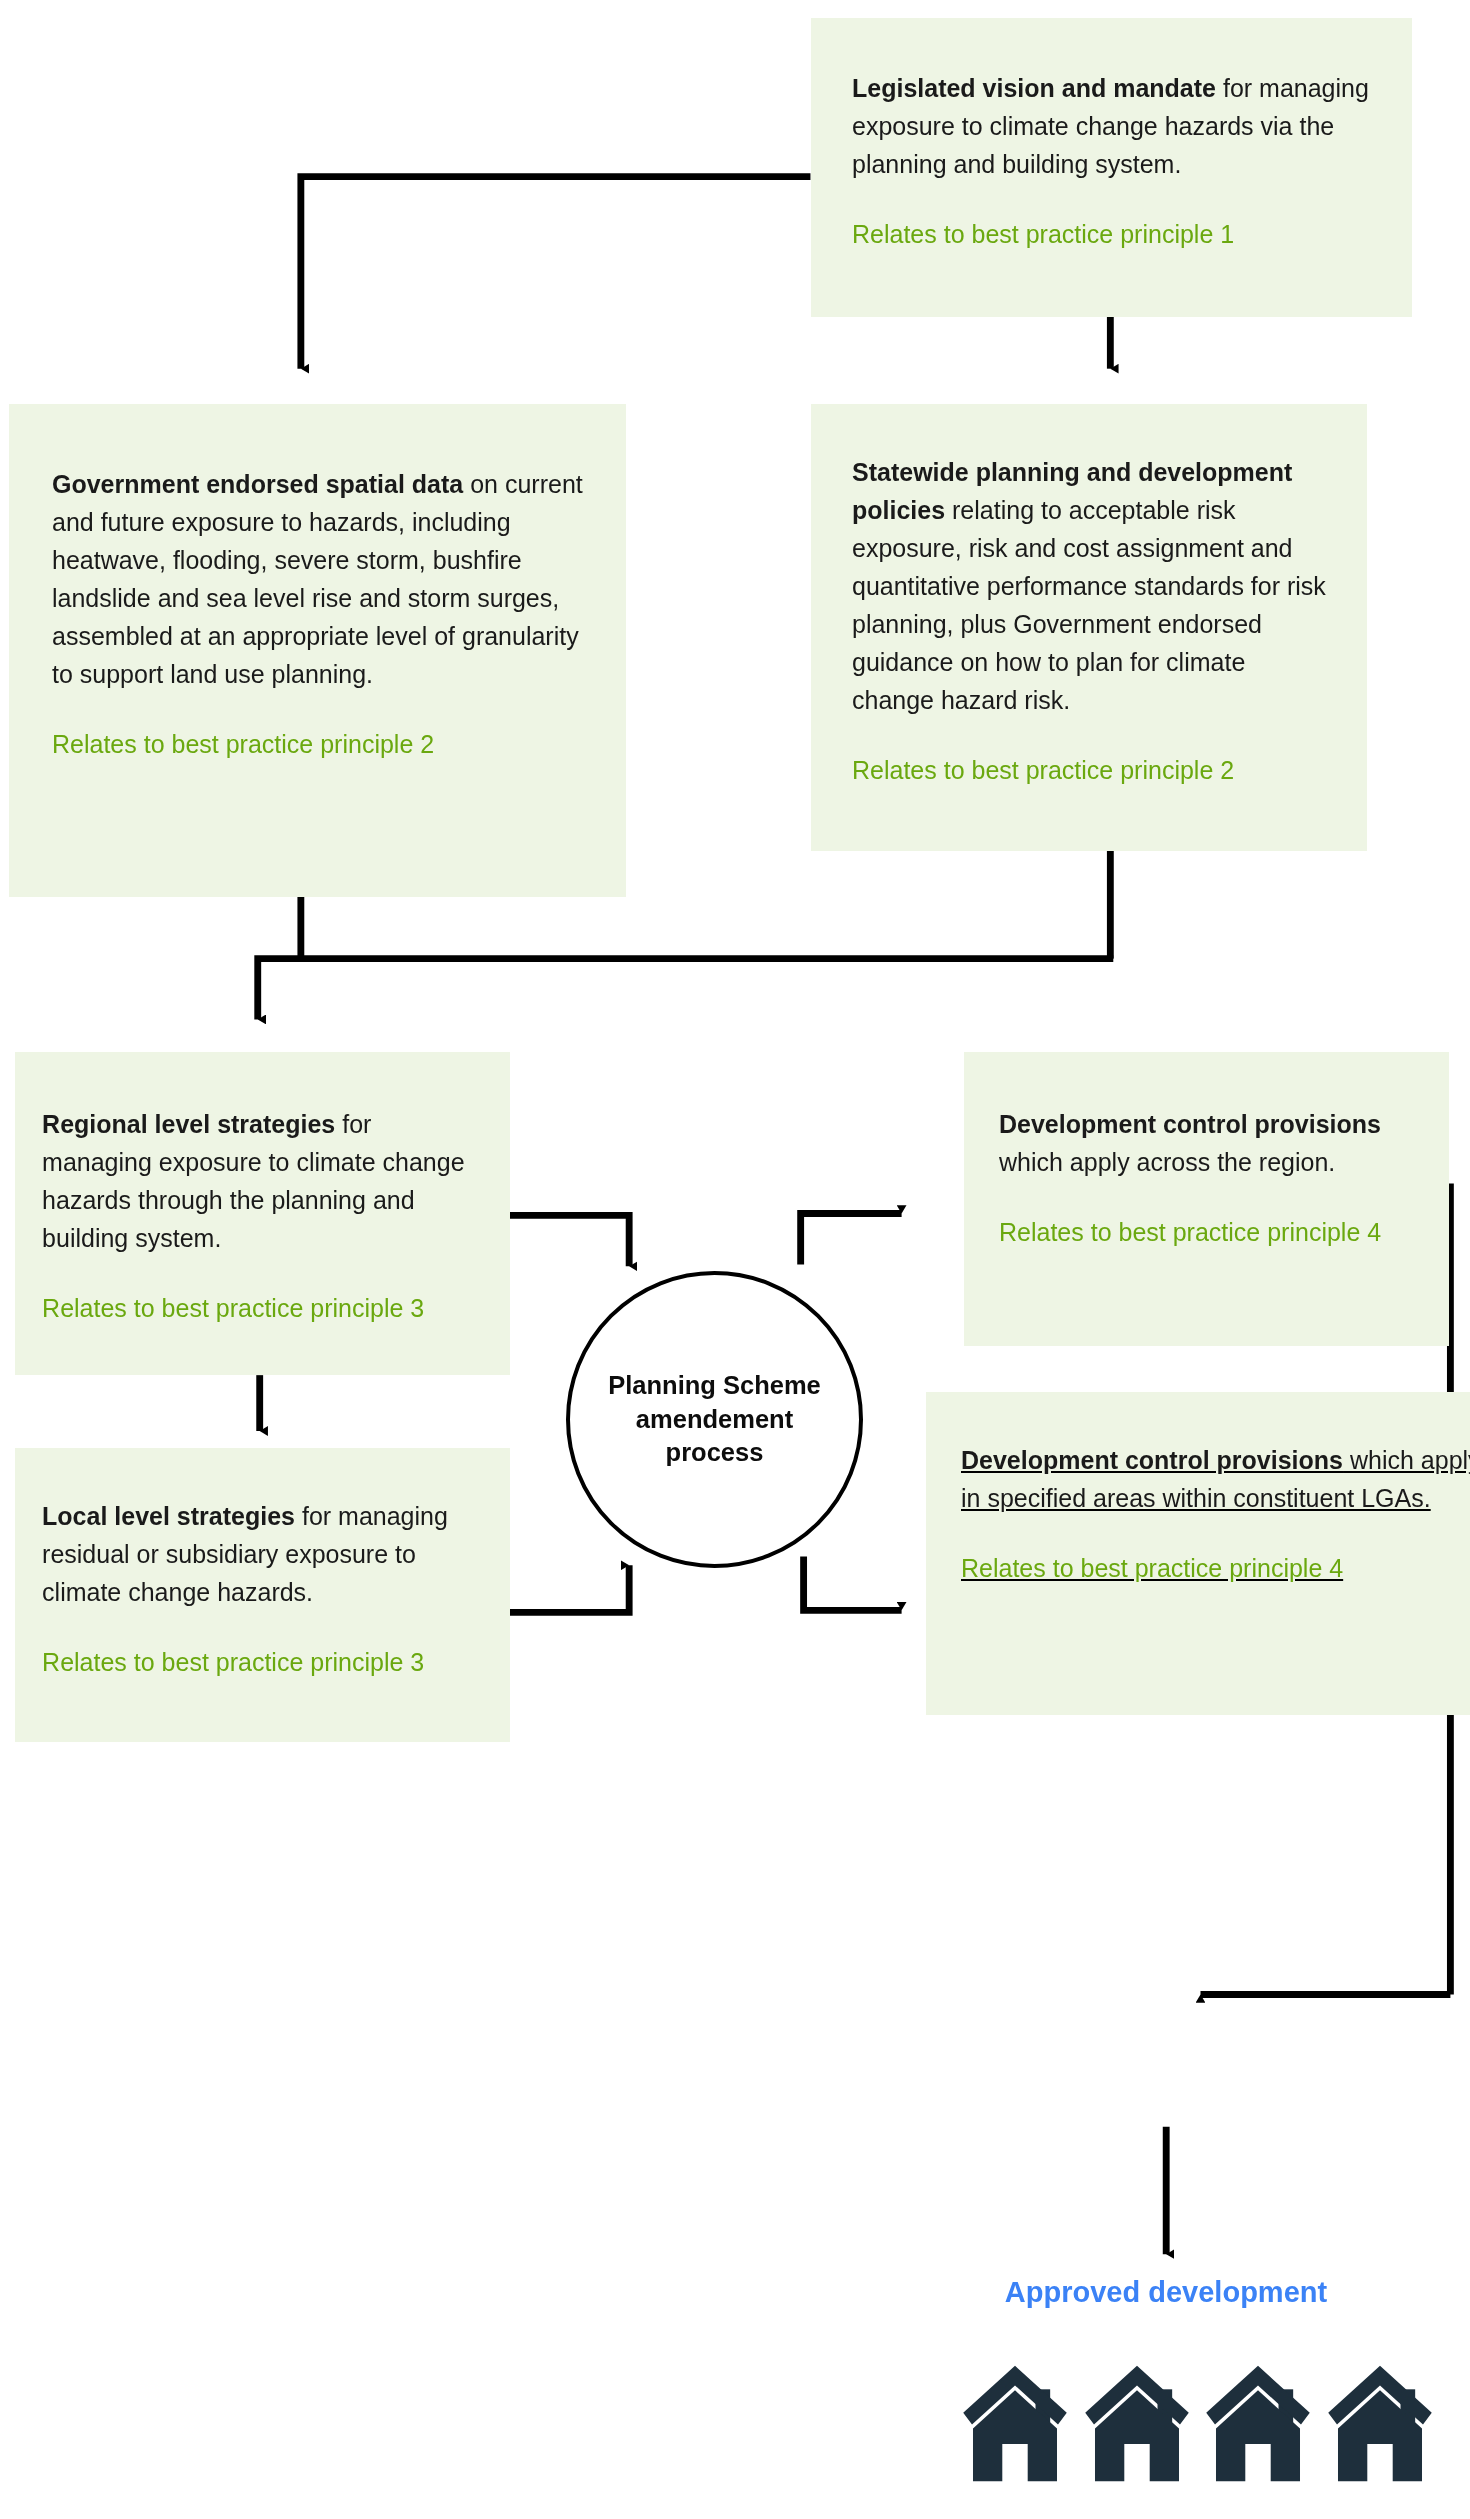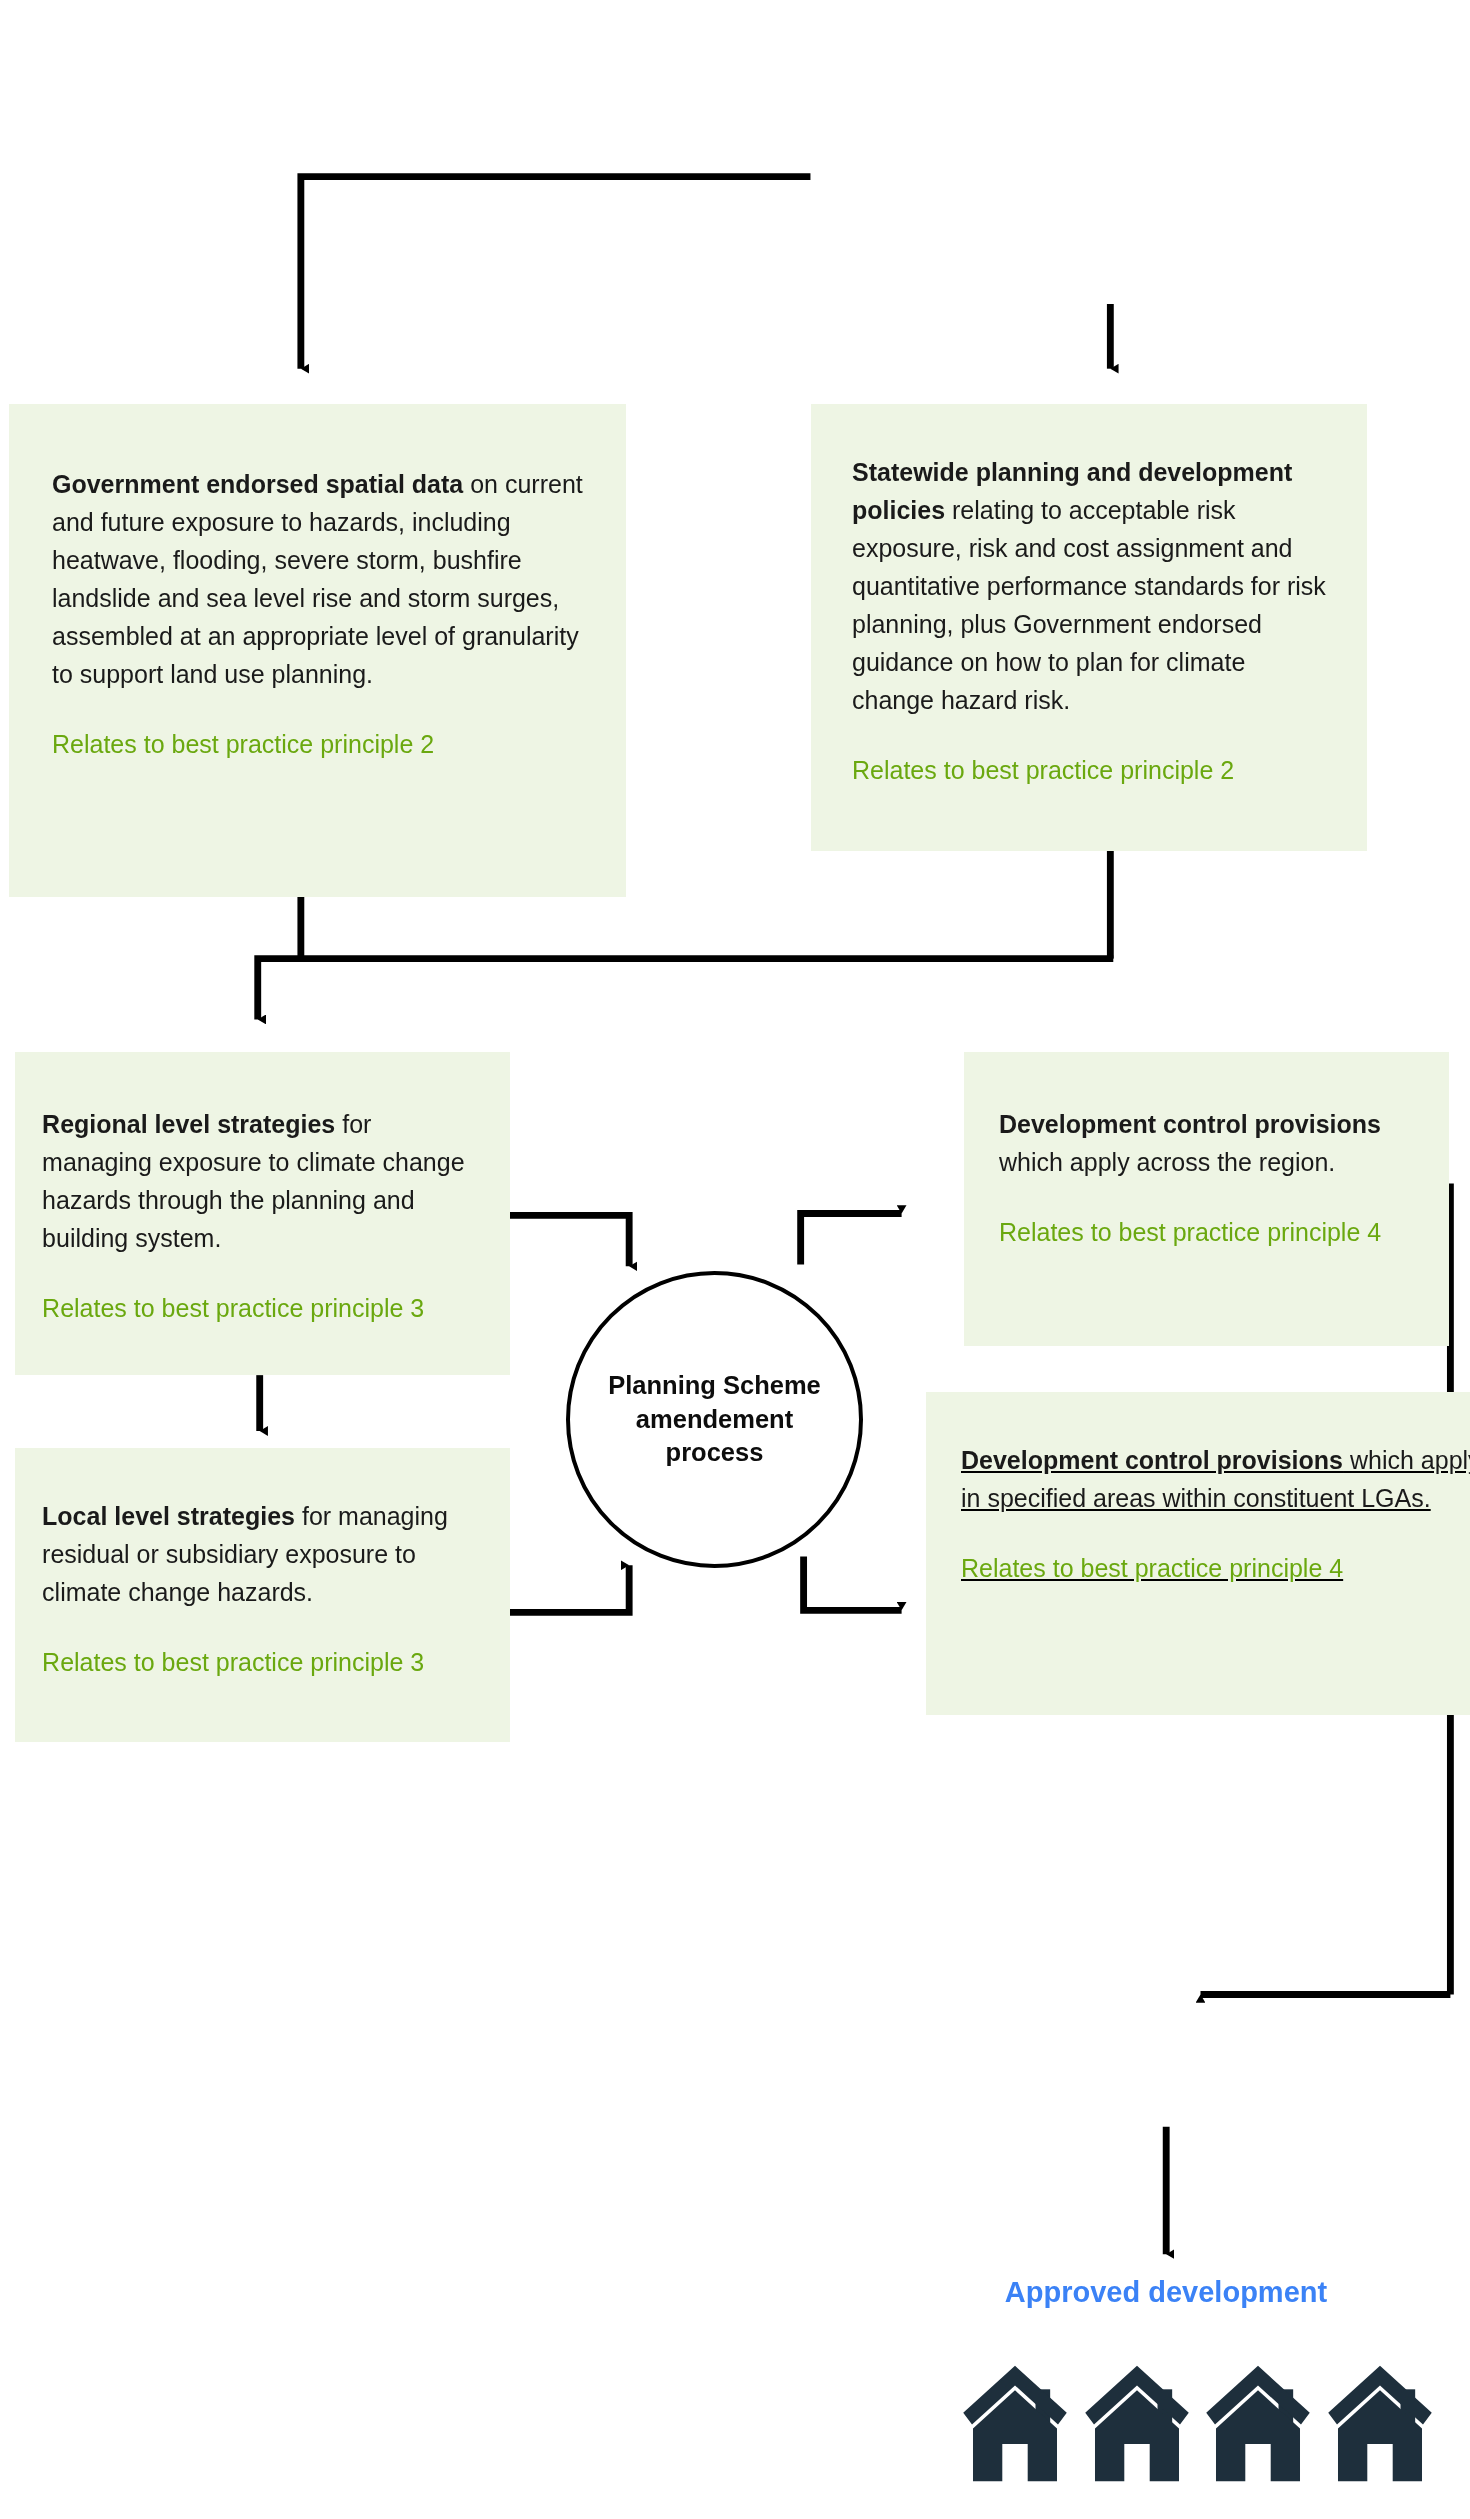--- a/index.html
+++ b/index.html
@@ -67,20 +67,26 @@
       <path d="M1440,1211 L1480,1211 L1480,2035"></path>
 
       <path d="M1440,1627 L1480,1627"></path>
 
       <path d="M1480,2035 L1225,2035" marker-end="url(#ah-left)"></path>
 
       <path d="M1190,2170 L1190,2300" marker-end="url(#ah-down)"></path>
     </g>
   </svg>
 
+  <div class="box" style="left:811px;top:17.6px;width:601px;height:299px;padding:51px 39px 0 41px;">
+    <div class="body">
+      <b>Legislated vision and mandate</b><span> for managing exposure to climate change hazards via the planning and building system.</span>
+    </div>
+    <div class="principle">Relates to best practice principle 1</div>
+  </div>
 
   <div class="box" style="left:9px;top:404px;width:617px;height:493px;padding:61px 37px 0 43px;">
     <div class="body">
       <b>Government endorsed spatial data</b><span> on current and future exposure to hazards, including heatwave, flooding, severe storm, bushfire landslide and sea level rise and storm surges, assembled at an appropriate level of granularity to support land use planning.</span>
     </div>
     <div class="principle">Relates to best practice principle 2</div>
   </div>
 
   <div class="box" style="left:811px;top:404px;width:556px;height:447px;padding:49px 39px 0 41px;">
     <div class="body">

